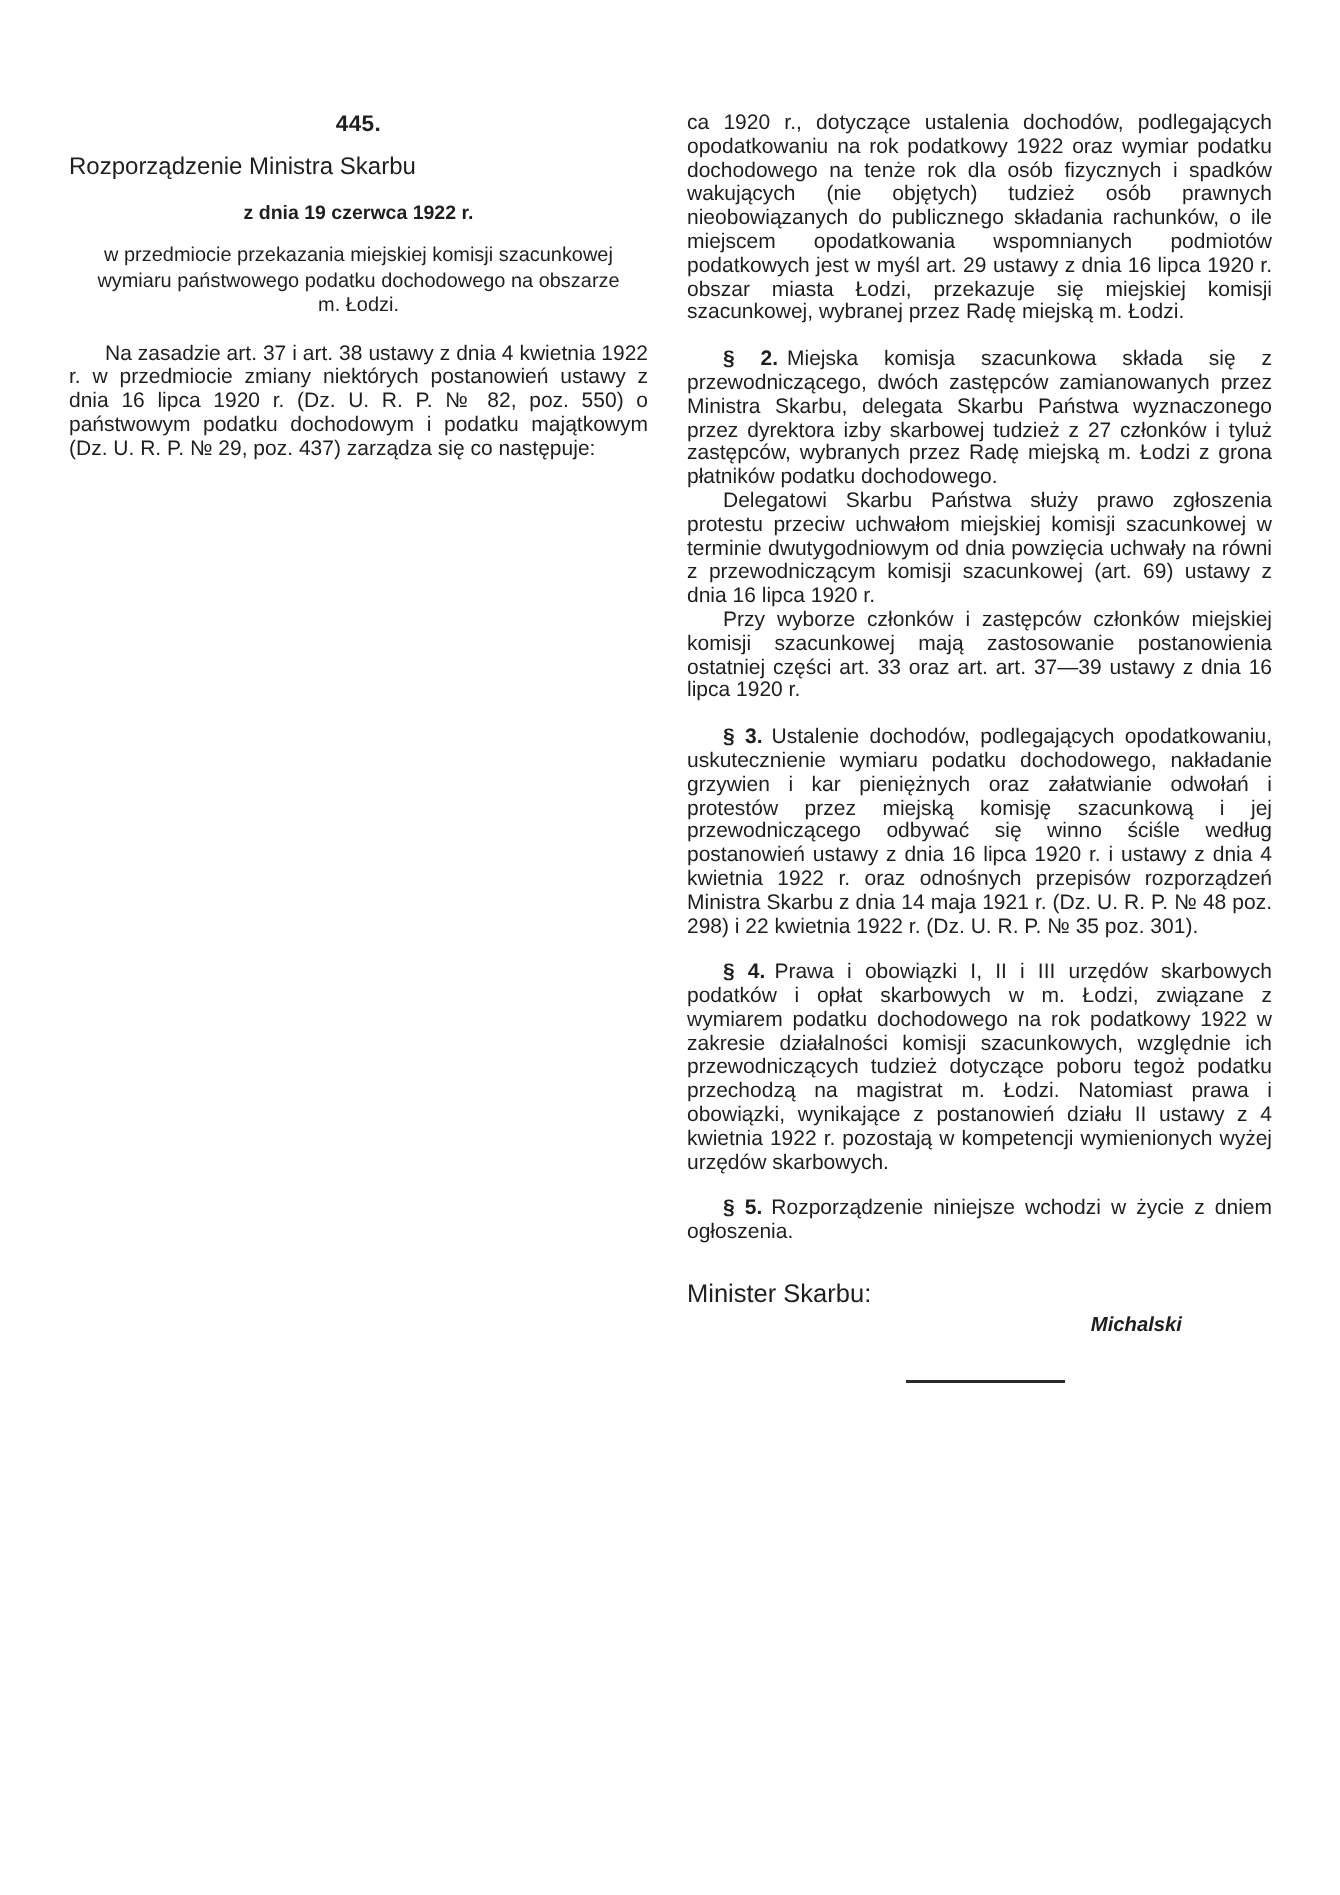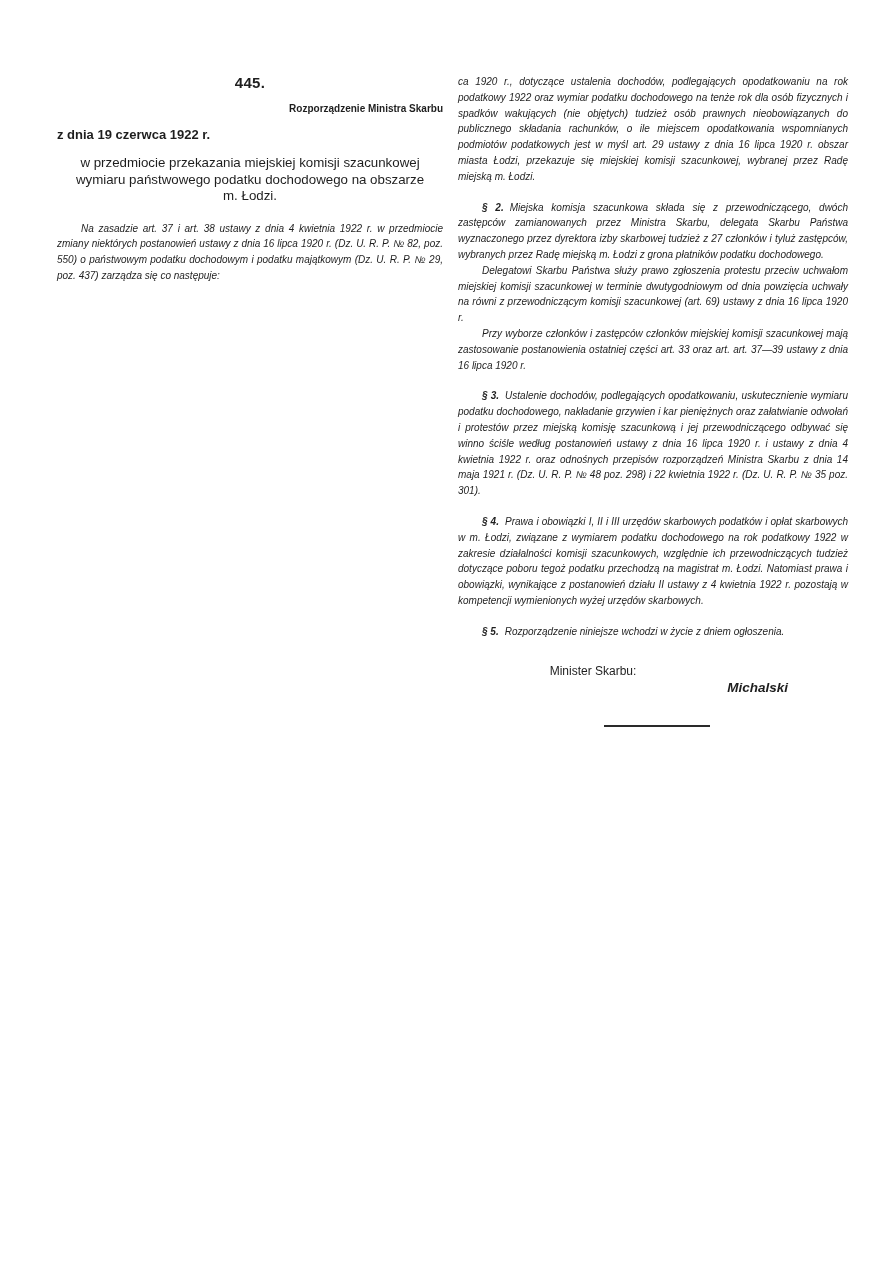--- a/index.html
+++ b/index.html
@@ -5,51 +5,51 @@
   html,body { margin:0; padding:0; background:#ffffff; }
   body {
     width:893px; height:1263px; position:relative;
     font-family:"Liberation Sans", sans-serif;
     color:#1e1e1e;
     -webkit-font-smoothing:antialiased;
   }
   .page { position:absolute; inset:0; background:#fff; }
 
   .col { position:absolute; top:74px; }
-  .col-left  { left:57px;  width:386px; }
+  .col-left  { left:46px;  width:386px; }
   .col-right { left:458px; width:390px; }
 
   .doc-number {
     text-align:center; font-weight:bold; font-size:15px;
     margin:0 0 12px 0; letter-spacing:0.3px;
   }
   .doc-title {
-    text-align:right; font-weight:bold; font-size:10px;
+    text-align:left; font-weight:normal; font-size:16px;
     margin:0 0 13px 0;
   }
   .doc-date {
-    font-weight:bold; font-size:13px;
+    text-align:center; font-weight:bold; font-size:13px;
     margin:0 0 13px 0;
   }
   .doc-subject {
     text-align:center; font-weight:normal; font-size:13.3px;
     line-height:16.5px; margin:0 0 16px 0; padding:0 14px;
   }
 
   p.body {
-    font-size:10px; line-height:15.8px; text-align:justify;
-    margin:0; text-indent:24px;font-style:italic;
+    font-size:14px; line-height:15.8px; text-align:justify;
+    margin:0; text-indent:24px;
   }
   p.body.noindent { text-indent:0; }
   p.body.sect { margin-top:15px; }
   .lead { font-weight:bold; margin-right:6px; }
 
   .signature { margin-top:24px; }
   .sig-role {
-    font-size:12px; text-align:center; margin:0 120px 0 0;
+    font-size:17px; text-align:left; margin:0 120px 0 0;
   }
   .sig-name {
     font-size:13.5px; font-style:italic; font-weight:bold;
     text-align:right; margin:2px 60px 0 0;
   }
   .sig-rule {
     width:106px; height:2px; background:#2a2a2a;
     margin:30px 0 0 146px;
   }
 </style>

